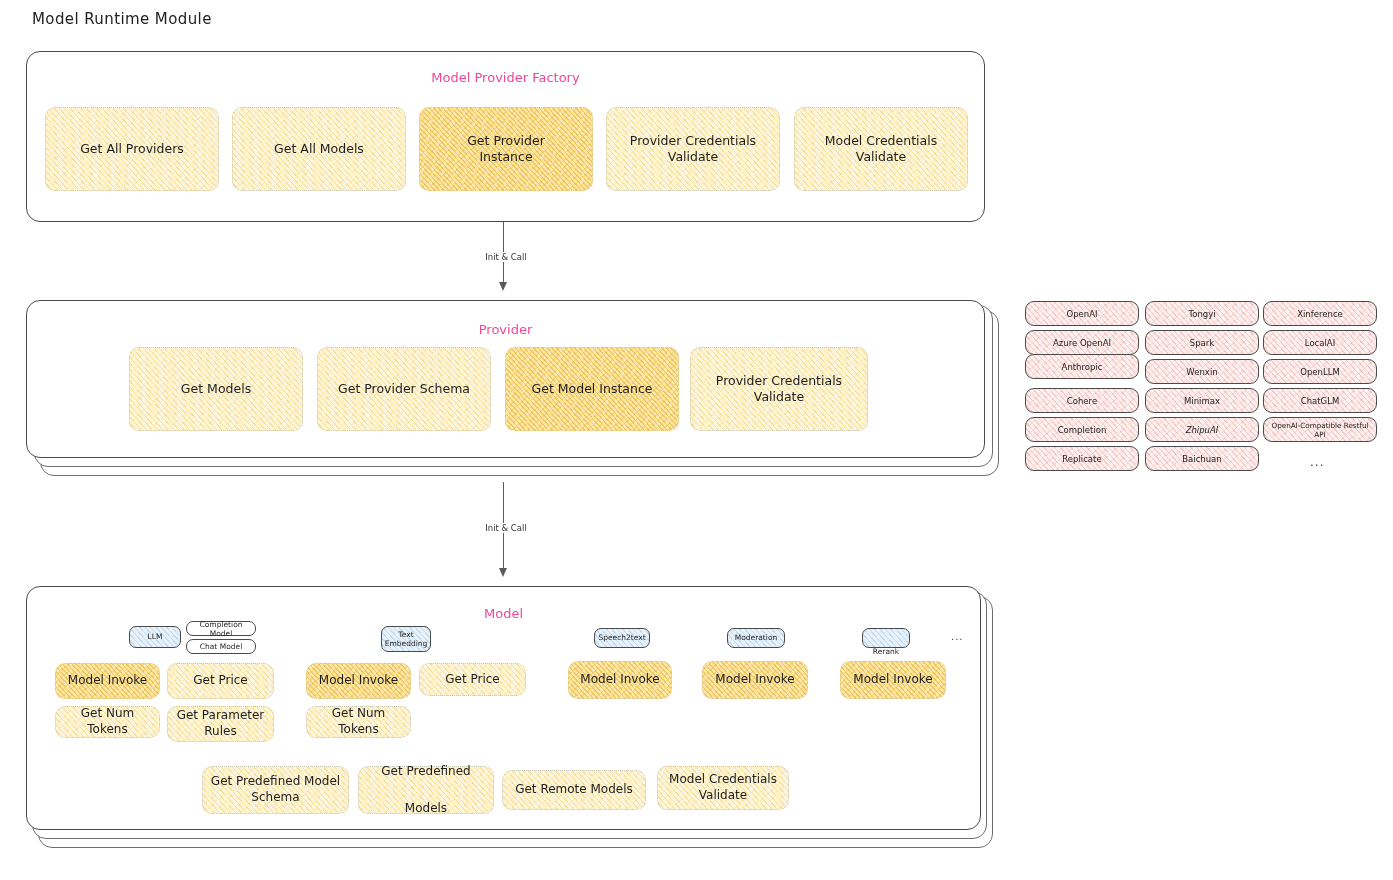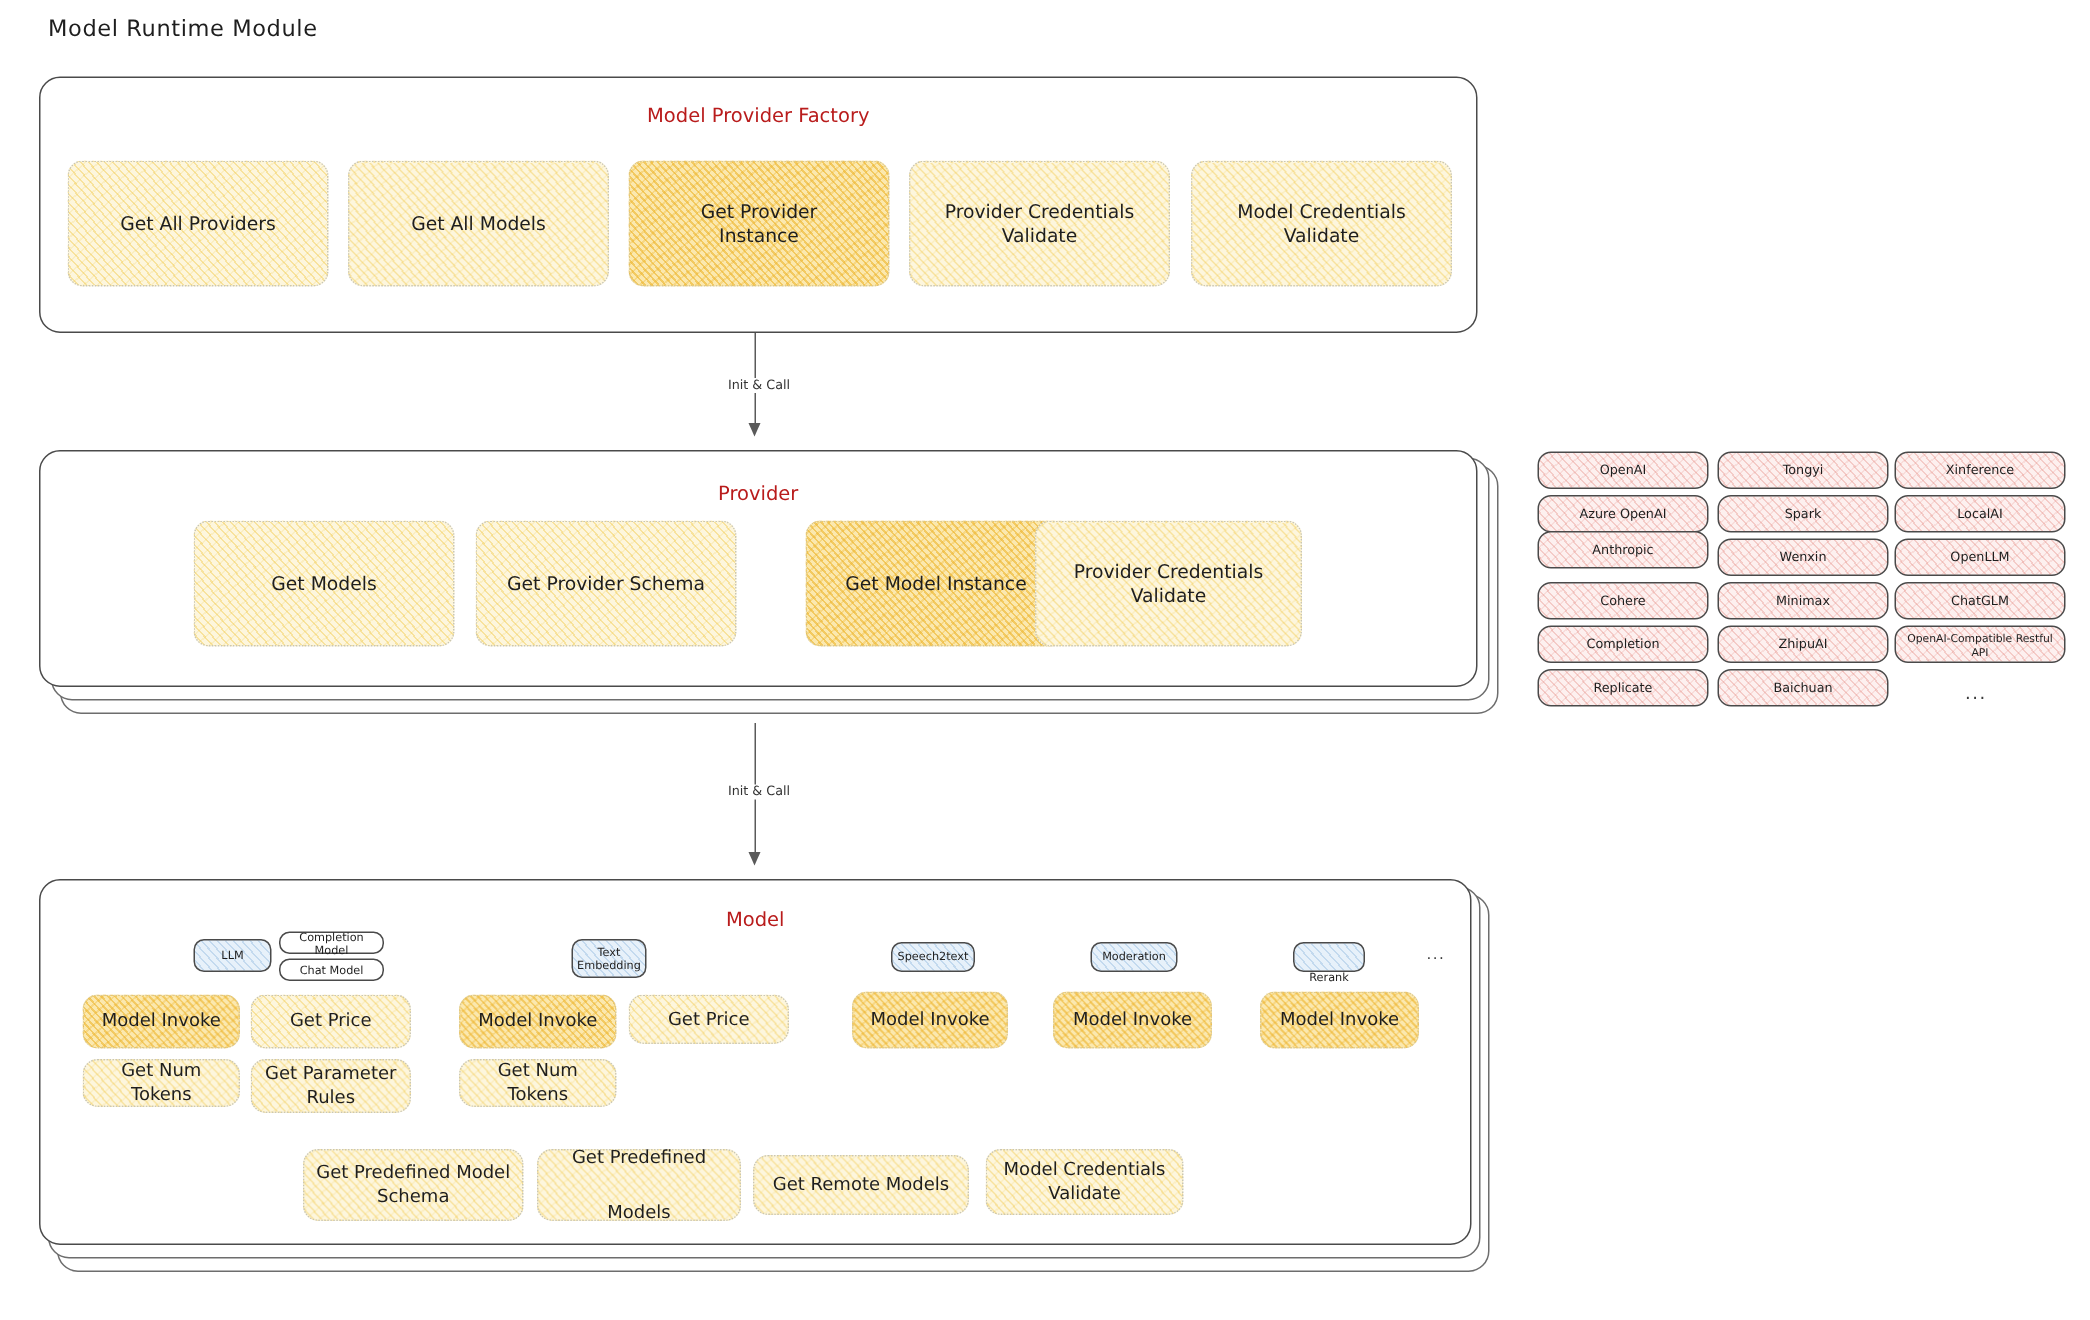--- a/index.html
+++ b/index.html
@@ -27,21 +27,21 @@
     background:#ffffff;
     border:1.3px solid #4a4a4a;
     border-radius:14px;
     box-sizing:border-box;
   }
   .container .c-title{
     position:absolute;
     left:0;right:0;
     text-align:center;
     font-size:13px;
-    color:#b91c1c;
+    color:#ec4899;
   }
   
   .deck-layer{
     position:absolute;
     background:#ffffff;
     border:1.1px solid #6d6d6d;
     border-radius:14px;
     box-sizing:border-box;
   }
 
@@ -200,21 +200,21 @@
       <div class="ybox" style="left: 129px; top: 347px; width: 174px; height: 84px;">
         <div>
           <span style="display: block;">Get Models</span>
         </div>
       </div>
       <div class="ybox" style="left: 317px; top: 347px; width: 174px; height: 84px;">
         <div>
           <span style="display: block;">Get Provider Schema</span>
         </div>
       </div>
-      <div class="ybox hi" style="left: 505px; top: 347px; width: 174px; height: 84px; margin-left: 32px;">
+      <div class="ybox hi" style="left: 505px; top: 347px; width: 174px; height: 84px;">
         <div>
           <span style="display: block;">Get Model Instance</span>
         </div>
       </div>
       <div class="ybox" style="left: 690px; top: 347px; width: 178px; height: 84px;">
         <div>
           <span style="display: block;">Provider Credentials</span>
           <span style="display: block;">Validate</span>
         </div>
       </div>
@@ -244,21 +244,21 @@
       </div>
       <div class="pbox" style="left: 1145px; top: 330px; width: 114px; height: 25px;">
         <span>Spark</span>
       </div>
       <div class="pbox" style="left: 1145px; top: 359px; width: 114px; height: 25px;">
         <span>Wenxin</span>
       </div>
       <div class="pbox" style="left: 1145px; top: 388px; width: 114px; height: 25px;">
         <span>Minimax</span>
       </div>
-      <div class="pbox" style="left: 1145px; top: 417px; width: 114px; height: 25px;">
+      <div class="pbox" style="left: 1145px; top: 417px; width: 114px; height: 25px; font-style: italic;">
         <span>ZhipuAI</span>
       </div>
       <div class="pbox" style="left: 1145px; top: 446px; width: 114px; height: 25px;">
         <span>Baichuan</span>
       </div>
       <div class="pbox" style="left: 1263px; top: 301px; width: 114px; height: 25px;">
         <span>Xinference</span>
       </div>
       <div class="pbox" style="left: 1263px; top: 330px; width: 114px; height: 25px;">
         <span>LocalAI</span>

